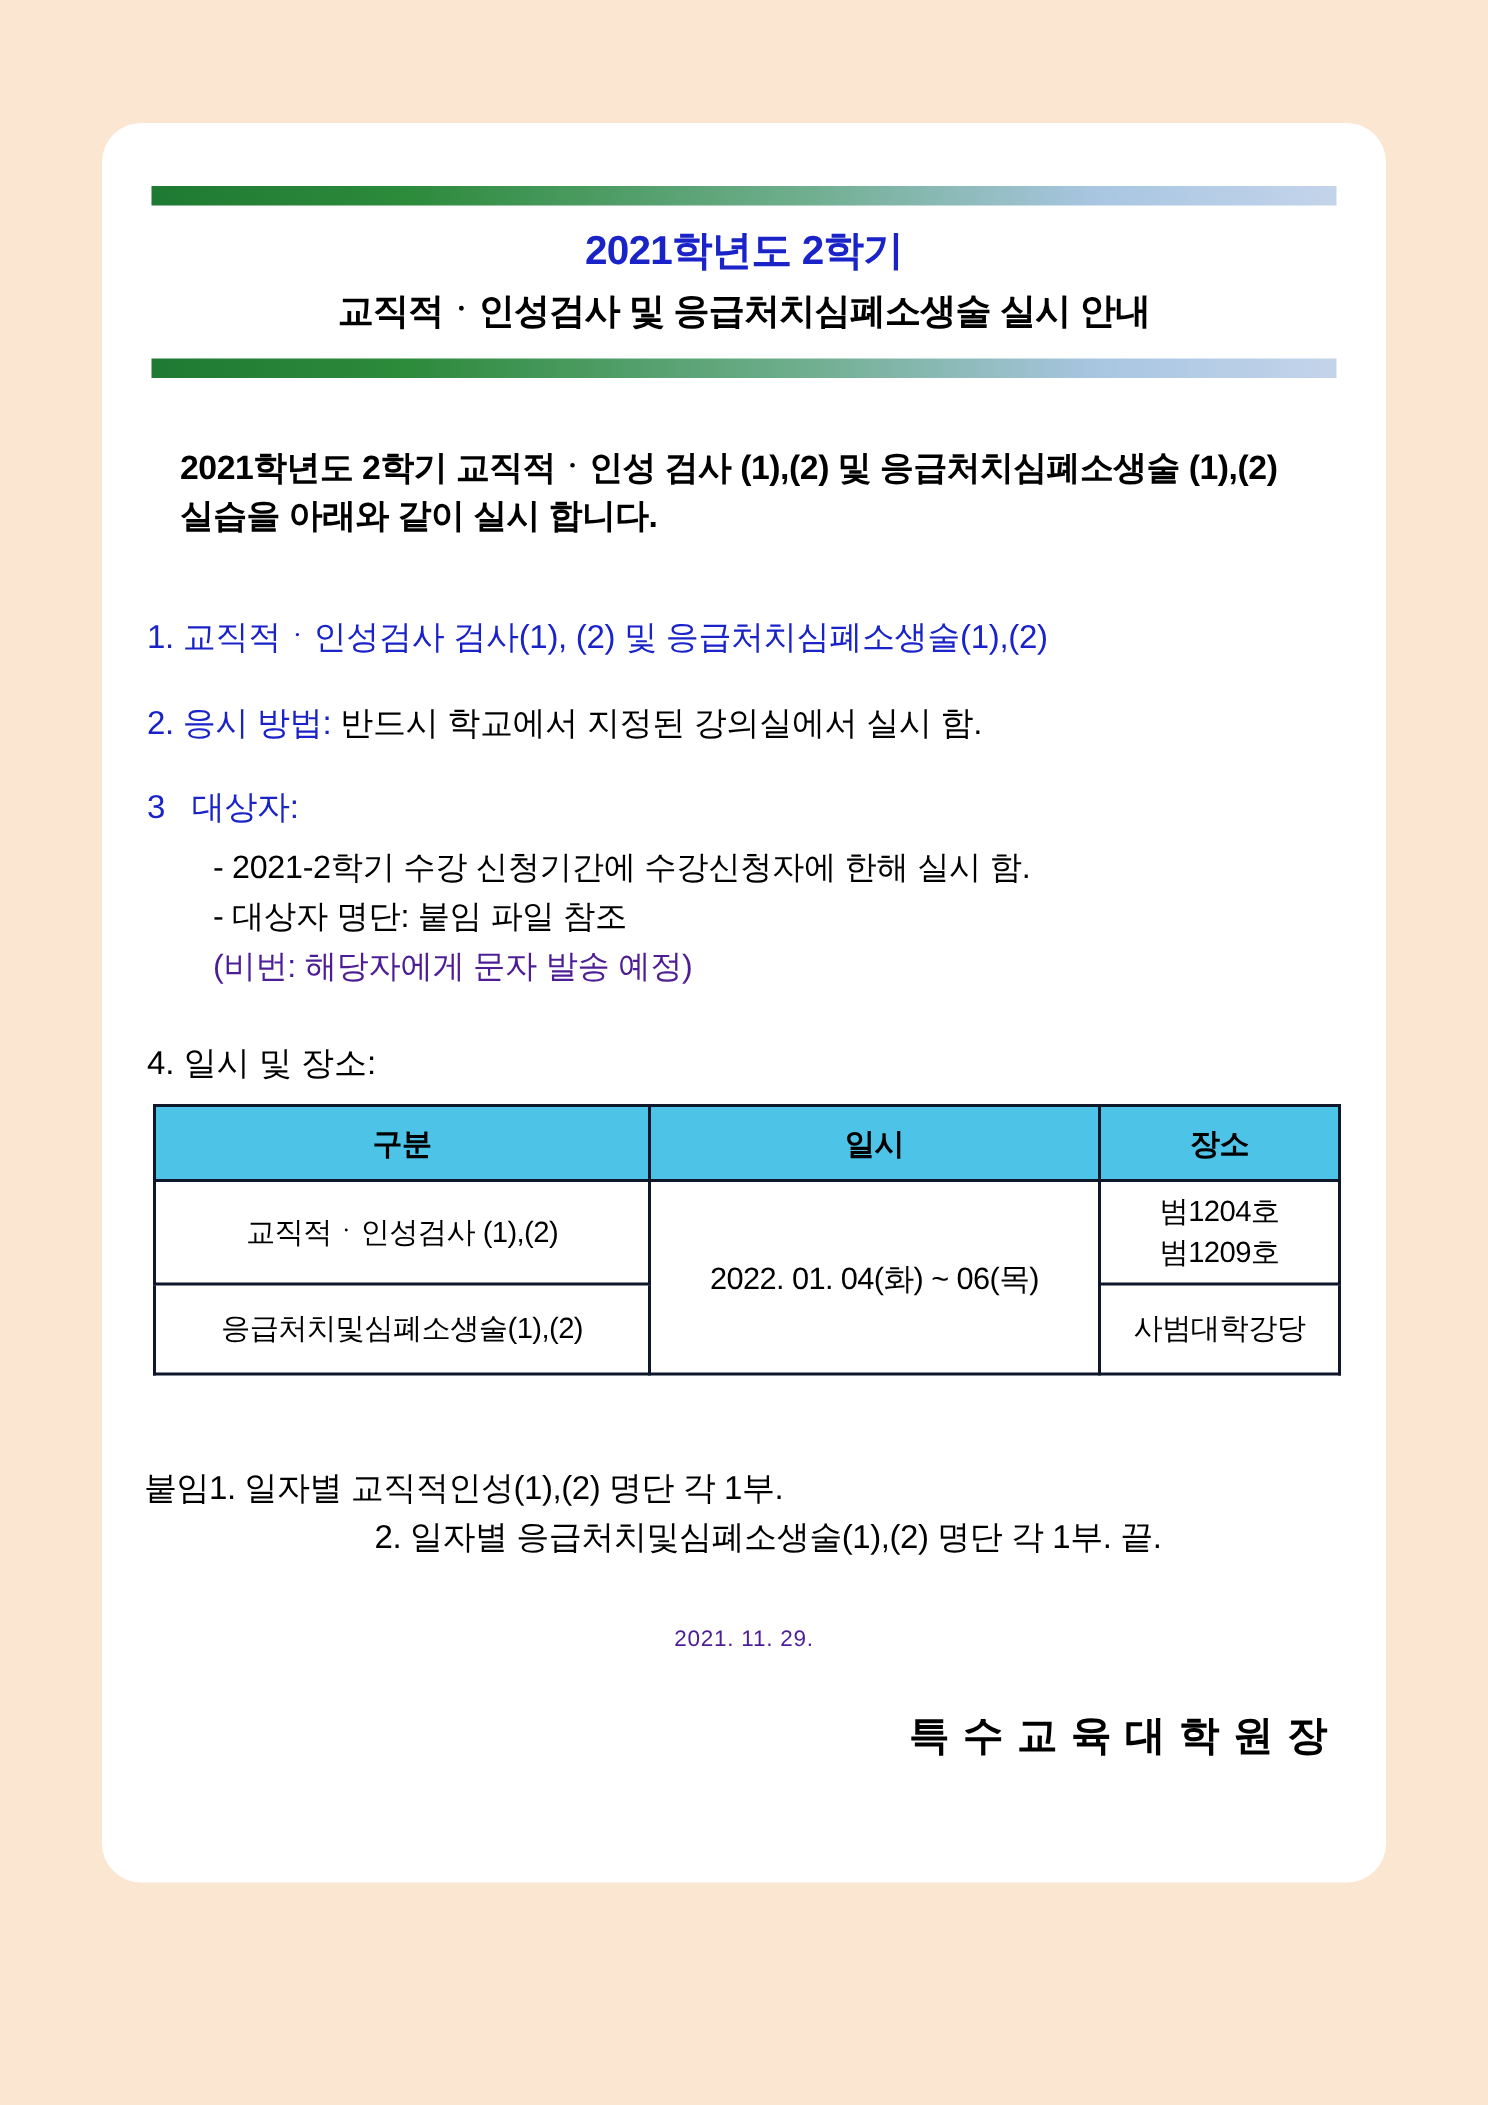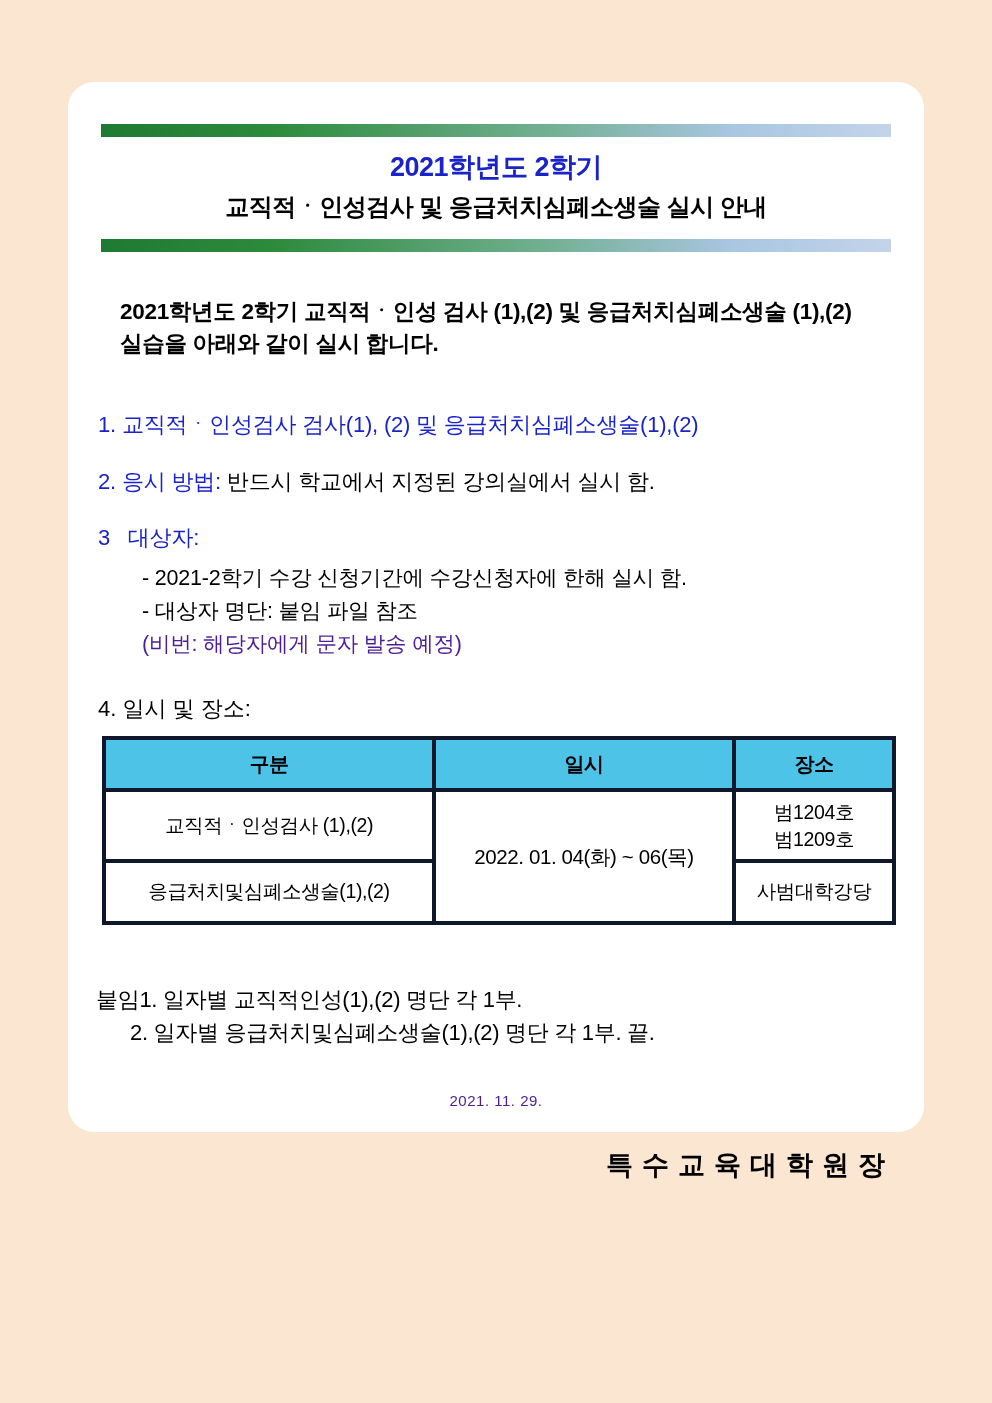--- a/index.html
+++ b/index.html
@@ -11,21 +11,21 @@
     height: 1403px;
     background: #fbe6d2;
     font-family: "Liberation Sans", sans-serif;
     overflow: hidden;
   }
   .page {
     position: absolute;
     left: 68px;
     top: 82px;
     width: 856px;
-    height: 1050px;
+    height: 1173px;
     background: #ffffff;
     border-radius: 26px;
     box-sizing: border-box;
   }
   .inner {
     position: absolute;
     left: 0;
     top: 0;
     right: 0;
     bottom: 0;
@@ -104,21 +104,21 @@
 
   
   table.schedule {
     border-collapse: collapse;
     width: 790px;
     margin: 0 auto 0 4px;
     table-layout: fixed;
   }
   table.schedule th,
   table.schedule td {
-    border: 4px solid #0f172a;
+    border: 2px solid #0f172a;
     text-align: center;
     color: #000;
     font-size: 19.5px;
     letter-spacing: -0.4px;
     padding: 7px 4px;
   }
   table.schedule th {
     background: #4ec3e8;
     font-weight: bold;
     font-size: 20px;
@@ -137,20 +137,21 @@
   
   .attach {
     margin: 58px 0 0 -2px;
     font-size: 22px;
     line-height: 1.52;
     color: #000;
     letter-spacing: -0.3px;
   }
   .attach .line2 {
     margin-left: 34px;
+    text-align: center;
   }
 
   
   .date-line {
     text-align: center;
     font-size: 15px;
     color: #4c1d95;
     margin-top: 42px;
     letter-spacing: 0.5px;
   }

